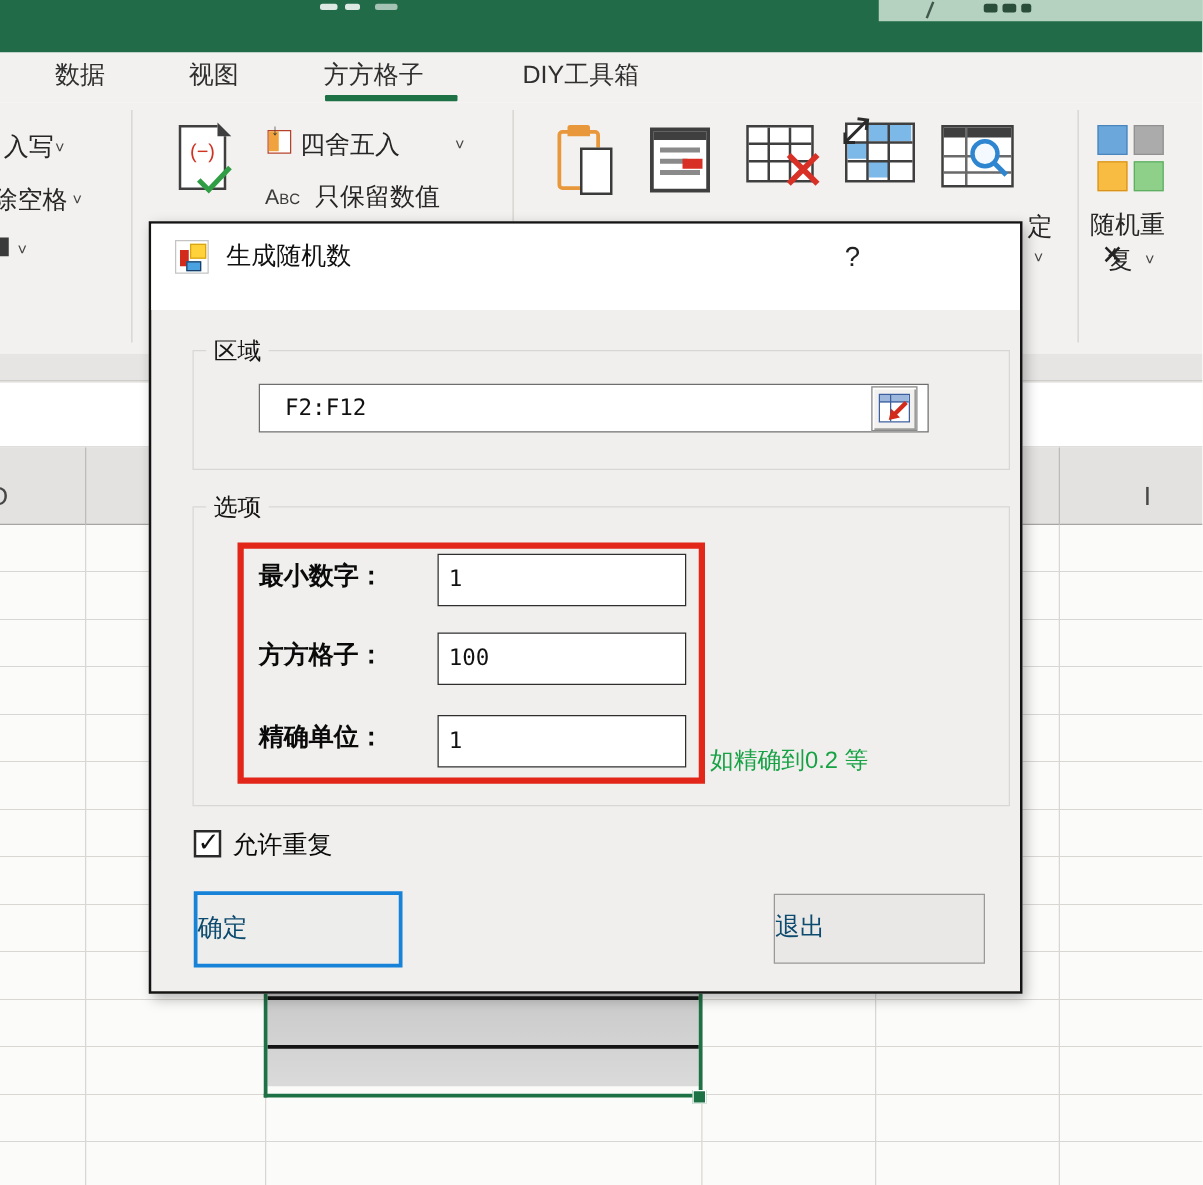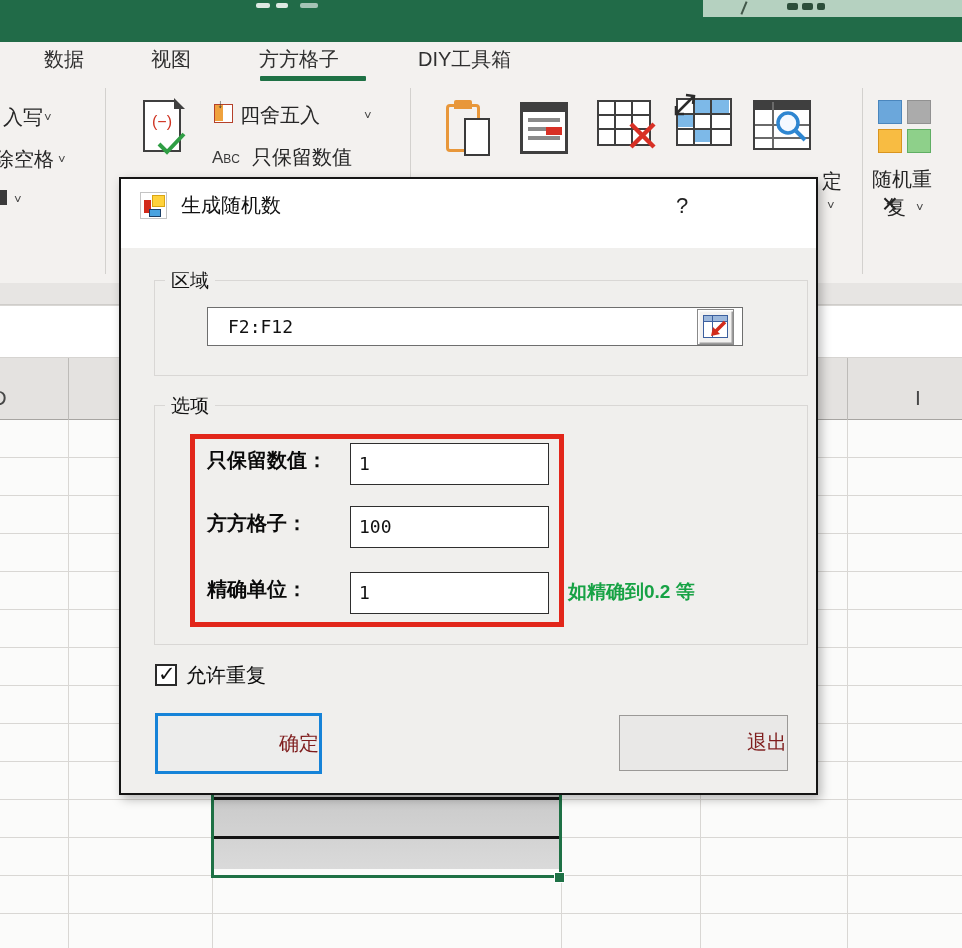--- a/index.html
+++ b/index.html
@@ -102,27 +102,27 @@
   .range-btn { position:absolute; left:576px; top:130px; width:37px; height:36px; background:#f2f1f0; border:1px solid #8a8a8a;
     box-shadow: inset 1.5px 1.5px 0 #ffffff, inset -1.5px -1.5px 0 #9c9c9c; }
   .range-btn .mini { position:absolute; left:5px; top:5px; width:25px; height:23px; border:1.5px solid #3c5f9e; background:#fff; }
   .range-btn .mini .hdr { position:absolute; left:0; top:0; width:100%; height:6px; background:#9db8dc; border-bottom:1px solid #3c5f9e; }
   .range-btn .mini .vln { position:absolute; left:8px; top:0; width:1px; height:100%; background:#3c5f9e; }
 
   .redbox { position:absolute; left:69px; top:255px; width:374px; height:193px; border:5px solid #e2261a; }
   .opt-label { position:absolute; left:86px; font-size:20px; font-weight:600; color:#0a0a0a; }
   .opt-input { position:absolute; left:229px; width:199px; height:42px; background:#fff; border:1.5px solid #2e2e2e;
     font-family:"DejaVu Sans Mono", monospace; font-size:18px; color:#111; line-height:39px; padding-left:8px; }
-  .hint { position:absolute; left:447px; top:400px; font-size:19px; color:#17a245; white-space:nowrap;font-weight:bold; }
+  .hint { position:absolute; left:447px; top:416px; font-size:19px; color:#17a245; white-space:nowrap; }
 
   .checkbox { position:absolute; left:34px; top:485px; width:22px; height:22px; background:#fff; border:2px solid #2a2a2a; }
   .checkbox .mark { position:absolute; left:1px; top:-4px; font-size:21px; color:#111; }
   .cb-label { position:absolute; left:65px; top:483px; font-size:20px; color:#0a0a0a; }
 
-  .btn { position:absolute; font-size:20px; color:#7f1d1d; text-align:right; cursor:default;font-family:Liberation Serif, serif; }
+  .btn { position:absolute; font-size:20px; color:#0c4a6e; text-align:left; cursor:default;font-family:Liberation Serif, serif; }
   .btn-ok { left:34px; top:534px; width:167px; height:61px; line-height:55px; background:#ededec; border:3px solid #1683d8; }
   .btn-exit { left:498px; top:536px; width:169px; height:56px; line-height:53px; background:#e9e8e7; border:1.5px solid #9b9997; }
 
   svg { position:absolute; overflow:visible; }
 </style>
 </head>
 <body>
 
 <div class="screen">
 
@@ -304,21 +304,21 @@
         </svg>
       </div>
     </div>
 
     <div class="group" style="left:33px; top:226px; width:654px; height:240px;">
       <span class="group-label">选项</span>
     </div>
 
     <div class="redbox"></div>
 
-    <span class="opt-label" style="top:268px;">只保留数值：</span>
+    <span class="opt-label" style="top:268px;">最小数字：</span>
     <div class="opt-input" style="top:264px;">1</div>
 
     <span class="opt-label" style="top:331px;">方方格子：</span>
     <div class="opt-input" style="top:327px;">100</div>
 
     <span class="opt-label" style="top:397px;">精确单位：</span>
     <div class="opt-input" style="top:393px;">1</div>
 
     <span class="hint">如精确到0.2 等</span>
 

